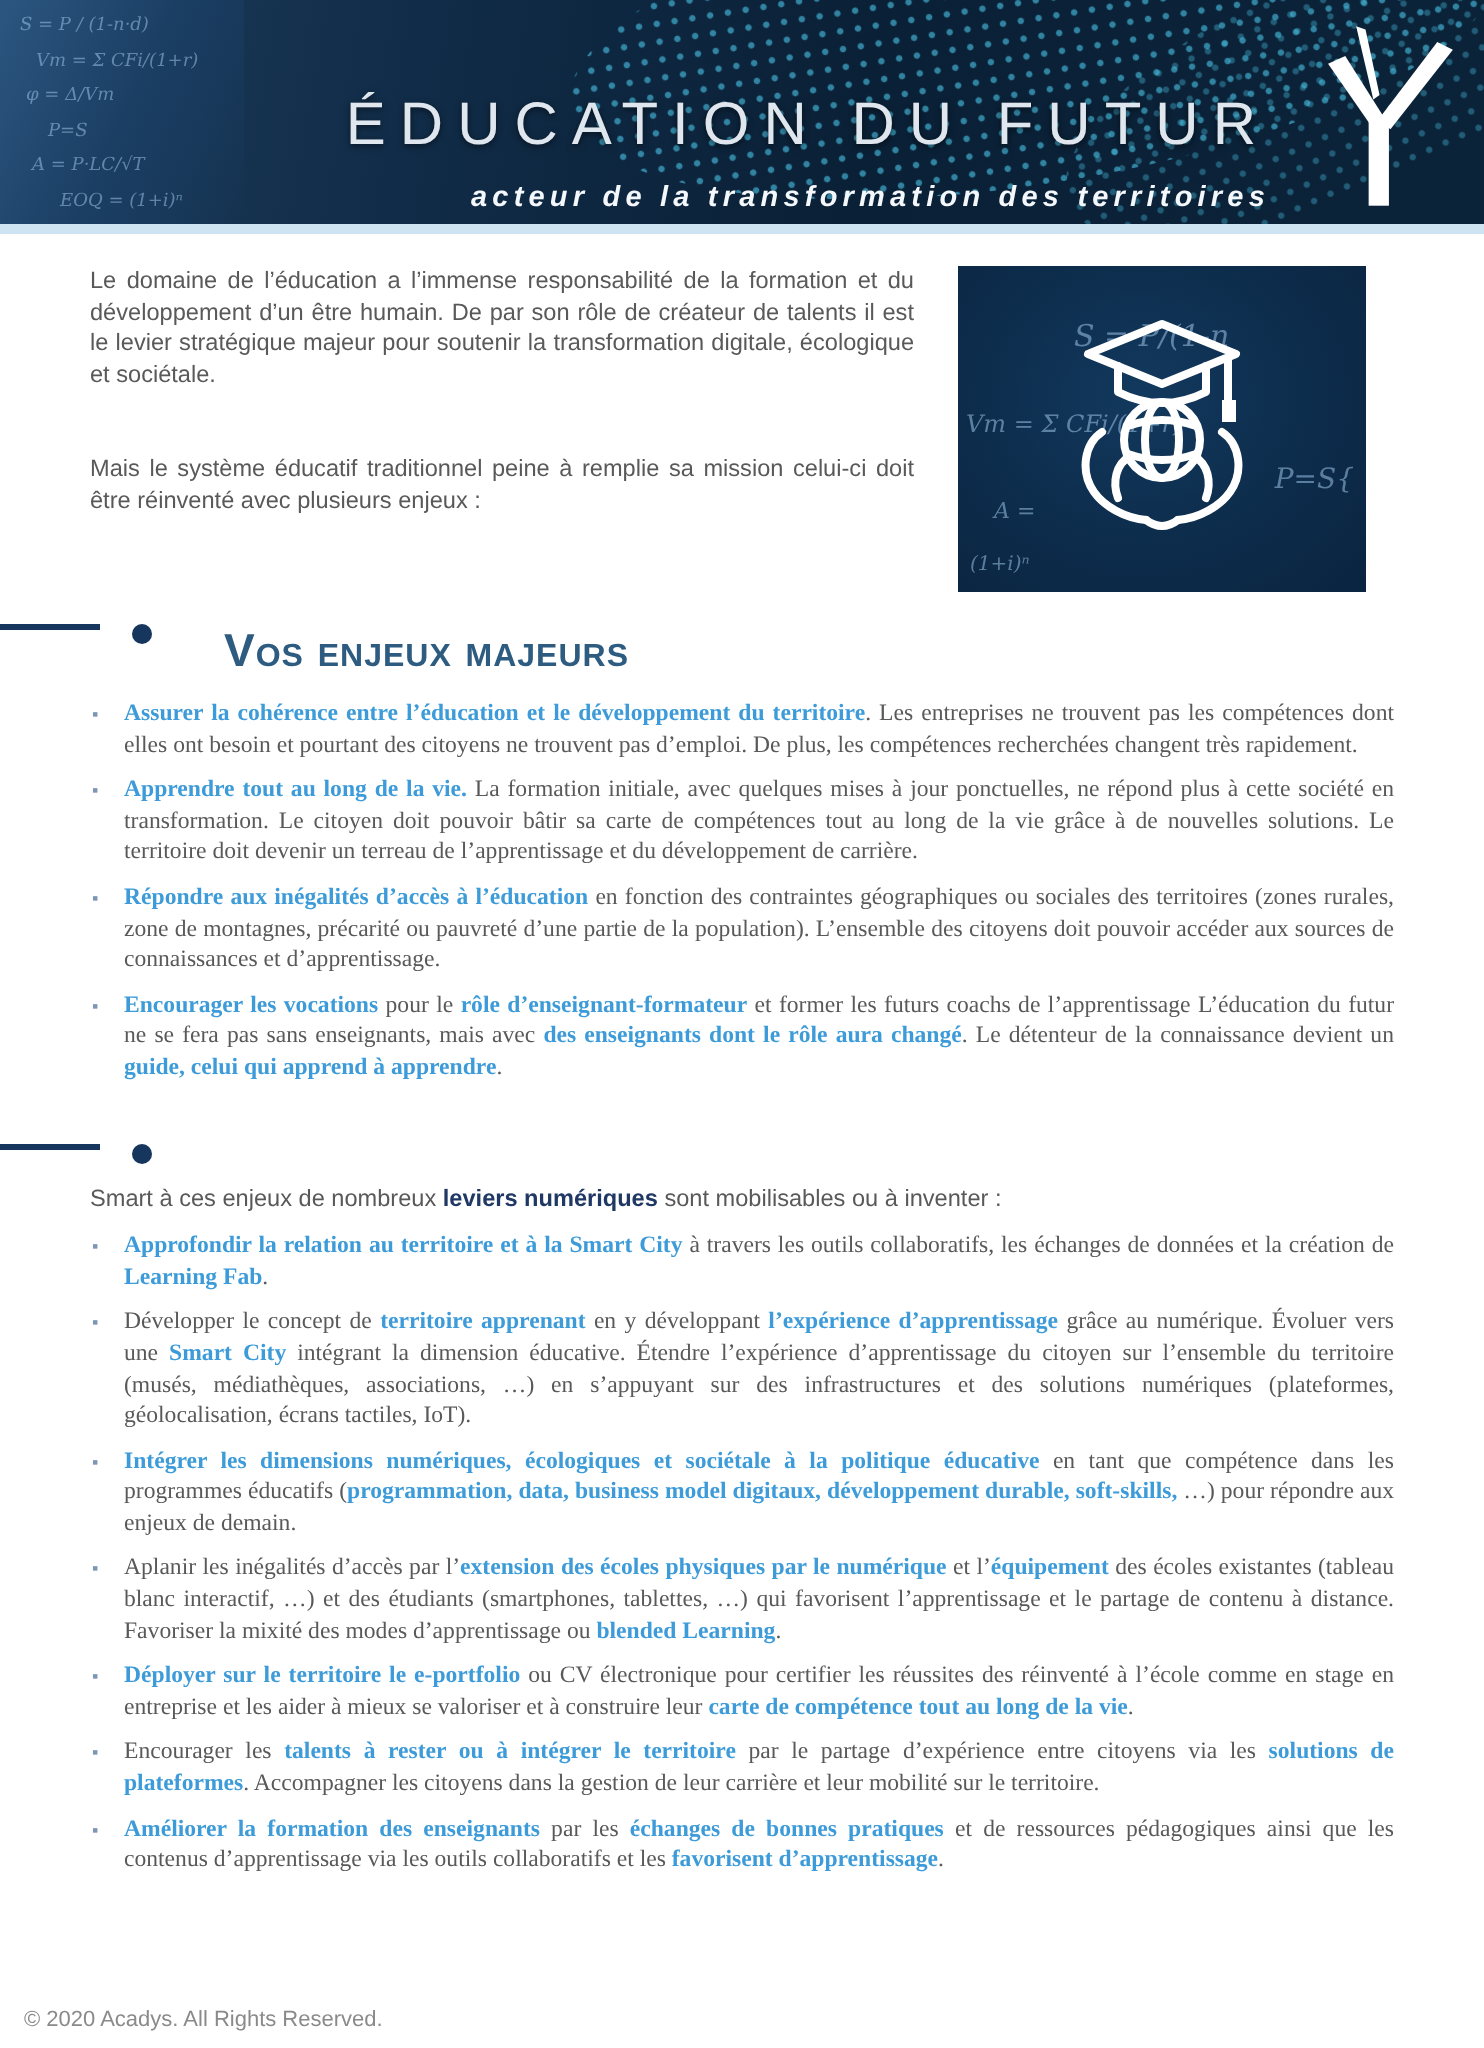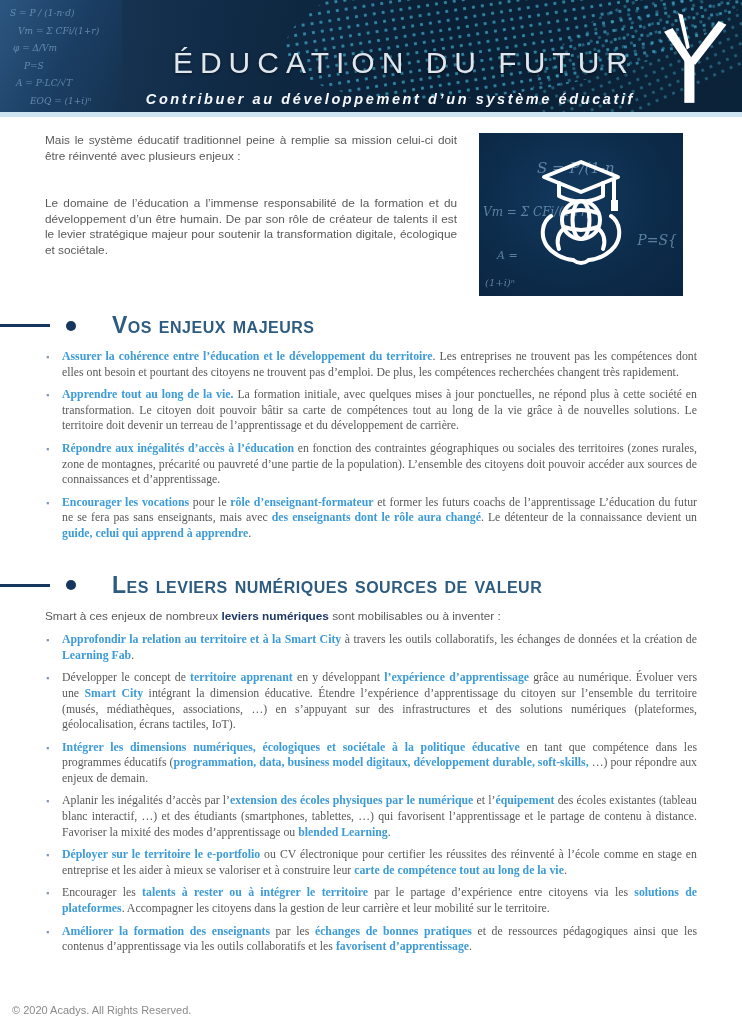--- a/index.html
+++ b/index.html
@@ -37,21 +37,21 @@
   .hero{position:relative;width:204px;height:163px;background:radial-gradient(ellipse at 45% 40%,#12395e 0%,#0d2c4b 55%,#0a2440 100%);flex:0 0 auto;overflow:hidden;}
   .hero .hf{position:absolute;font-family:"DejaVu Serif",serif;font-style:italic;color:rgba(170,210,245,0.5);white-space:nowrap;}
   .hf-0{top:26px;left:58px;font-size:15px;}
   .hf-1{top:72px;left:4px;font-size:12px;}
   .hf-2{bottom:34px;left:18px;font-size:11px;}
   .hf-3{bottom:48px;right:6px;font-size:14px;}
   .hf-4{bottom:8px;left:6px;font-size:10px;}
   .hero svg{position:absolute;left:42px;top:18px;}
 
   
-  .sec-head{display:flex;align-items:center;margin:16px 0 10px -45px;gap:16px;}
+  .sec-head{display:flex;margin:16px 0 10px -45px;gap:16px;}
   .sec-rule{width:50px;height:3px;background:#17365d;}
   .sec-dot{width:10px;height:10px;border-radius:50%;background:#17365d;margin-right:20px;}
   h2{margin:0;font-size:23px;font-weight:600;font-variant:small-caps;letter-spacing:.5px;color:#2e5c80;}
 
   .sec-intro{margin:0 0 8px 0;}
   ul{list-style:none;margin:0 0 10px 0;padding:0;}
   li{position:relative;padding-left:17px;margin-bottom:7px;font-family:Liberation Serif, serif;}
   li::before{content:"▪";position:absolute;left:1px;top:1px;font-size:9px;color:#7d96b4;}
   .s-blue{color:#3c9bd8;font-weight:700;}
   .s-navy{color:#1f3864;font-weight:700;}
@@ -69,40 +69,39 @@
       <div>Vm = Σ CFi/(1+r)</div>
       <div>φ = Δ/Vm</div>
       <div>P=S</div>
       <div>A = P·LC/√T</div>
       <div>EOQ = (1+i)ⁿ</div>
     </div>
     <div class="dots dots-a"></div>
     <div class="dots dots-b"></div>
     <div class="header-text">
       <h1>ÉDUCATION DU FUTUR</h1>
-      <div class="sub">Contribuer au développement d’un système éducatif</div>
       <div class="sub">acteur de la transformation des territoires</div>
     </div>
     <svg class="logo" width="78" height="104" viewBox="0 0 100 115">
       <g fill="#ffffff">
         <polygon points="36,0 42,2 51,44 47,47"></polygon>
         <polygon points="18,24 29,19 53,57 45,63"></polygon>
         <polygon points="88,10 98,15 58,66 50,60"></polygon>
         <rect x="44" y="58" width="13" height="57"></rect>
       </g>
     </svg>
   </header>
   <div class="strip"></div>
 
   <main>
 
     <div class="intro-row">
       <div class="intro-text">
+        <p>Le domaine de l’éducation a l’immense responsabilité de la formation et du développement d’un être humain. De par son rôle de créateur de talents il est le levier stratégique majeur pour soutenir la transformation digitale, écologique et sociétale.</p>
         <p>Mais le système éducatif traditionnel peine à remplie sa mission celui-ci doit être réinventé avec plusieurs enjeux :</p>
-        <p>Le domaine de l’éducation a l’immense responsabilité de la formation et du développement d’un être humain. De par son rôle de créateur de talents il est le levier stratégique majeur pour soutenir la transformation digitale, écologique et sociétale.</p>
       </div>
       <div class="hero">
         <span class="hf hf-0">S =  P/(1-n</span>
         <span class="hf hf-1">Vm = Σ CFi/(1+r)</span>
         <span class="hf hf-2">A =</span>
         <span class="hf hf-3">P=S{</span>
         <span class="hf hf-4">(1+i)ⁿ</span>
         <svg width="120" height="126" viewBox="0 0 120 120">
           <g fill="none" stroke="#ffffff" stroke-width="4" stroke-linecap="round" stroke-linejoin="round">
             <polygon points="60,8 97,23 60,38 23,23"></polygon>
@@ -131,21 +130,20 @@
     <ul>
       <li><span class="s-blue">Assurer la cohérence entre l’éducation et le développement du territoire</span><span>. Les entreprises ne trouvent pas les compétences dont elles ont besoin et pourtant des citoyens ne trouvent pas d’emploi. De plus, les compétences recherchées changent très rapidement.</span></li>
       <li><span class="s-blue">Apprendre tout au long de la vie.</span><span> La formation initiale, avec quelques mises à jour ponctuelles, ne répond plus à cette société en transformation. Le citoyen doit pouvoir bâtir sa carte de compétences tout au long de la vie grâce à de nouvelles solutions. Le territoire doit devenir un terreau de l’apprentissage et du développement de carrière.</span></li>
       <li><span class="s-blue">Répondre aux inégalités d’accès à l’éducation</span><span> en fonction des contraintes géographiques ou sociales des territoires (zones rurales, zone de montagnes, précarité ou pauvreté d’une partie de la population). L’ensemble des citoyens doit pouvoir accéder aux sources de connaissances et d’apprentissage.</span></li>
       <li><span class="s-blue">Encourager les vocations</span><span> pour le </span><span class="s-blue">rôle d’enseignant-formateur</span><span> et former les futurs coachs de l’apprentissage L’éducation du futur ne se fera pas sans enseignants, mais avec </span><span class="s-blue">des enseignants dont le rôle aura changé</span><span>. Le détenteur de la connaissance devient un </span><span class="s-blue">guide, celui qui apprend à apprendre</span><span>.</span></li>
     </ul>
 
     <div class="sec-head" style="margin-top:30px;">
       <div class="sec-rule"></div>
       <div class="sec-dot"></div>
-      <h2>Les leviers numériques sources de valeur</h2>
     </div>
     <p class="sec-intro"><span>Smart à ces enjeux de nombreux </span><span class="s-navy">leviers numériques</span><span> sont mobilisables ou à inventer :</span></p>
     <ul>
       <li><span class="s-blue">Approfondir la relation au territoire et à la Smart City</span><span> à travers les outils collaboratifs, les échanges de données et la création de </span><span class="s-blue">Learning Fab</span><span>.</span></li>
       <li><span>Développer le concept de </span><span class="s-blue">territoire apprenant</span><span> en y développant </span><span class="s-blue">l’expérience d’apprentissage</span><span> grâce au numérique. Évoluer vers une </span><span class="s-blue">Smart City</span><span> intégrant la dimension éducative. Étendre l’expérience d’apprentissage du citoyen sur l’ensemble du territoire (musés, médiathèques, associations, …) en s’appuyant sur des infrastructures et des solutions numériques (plateformes, géolocalisation, écrans tactiles, IoT).</span></li>
       <li><span class="s-blue">Intégrer les dimensions numériques, écologiques et sociétale à la politique éducative</span><span> en tant que compétence dans les programmes éducatifs (</span><span class="s-blue">programmation, data, business model digitaux, développement durable, soft-skills,</span><span> …) pour répondre aux enjeux de demain.</span></li>
       <li><span>Aplanir les inégalités d’accès par l’</span><span class="s-blue">extension des écoles physiques par le numérique</span><span> et l’</span><span class="s-blue">équipement</span><span> des écoles existantes (tableau blanc interactif, …) et des étudiants (smartphones, tablettes, …) qui favorisent l’apprentissage et le partage de contenu à distance. Favoriser la mixité des modes d’apprentissage ou </span><span class="s-blue">blended Learning</span><span>.</span></li>
       <li><span class="s-blue">Déployer sur le territoire le e-portfolio</span><span> ou CV électronique pour certifier les réussites des réinventé à l’école comme en stage en entreprise et les aider à mieux se valoriser et à construire leur </span><span class="s-blue">carte de compétence tout au long de la vie</span><span>.</span></li>
       <li><span>Encourager les </span><span class="s-blue">talents à rester ou à intégrer le territoire</span><span> par le partage d’expérience entre citoyens via les </span><span class="s-blue">solutions de plateformes</span><span>. Accompagner les citoyens dans la gestion de leur carrière et leur mobilité sur le territoire.</span></li>
       <li><span class="s-blue">Améliorer la formation des enseignants</span><span> par les </span><span class="s-blue">échanges de bonnes pratiques</span><span> et de ressources pédagogiques ainsi que les contenus d’apprentissage  via les outils collaboratifs et les </span><span class="s-blue">favorisent d’apprentissage</span><span>.</span></li>

